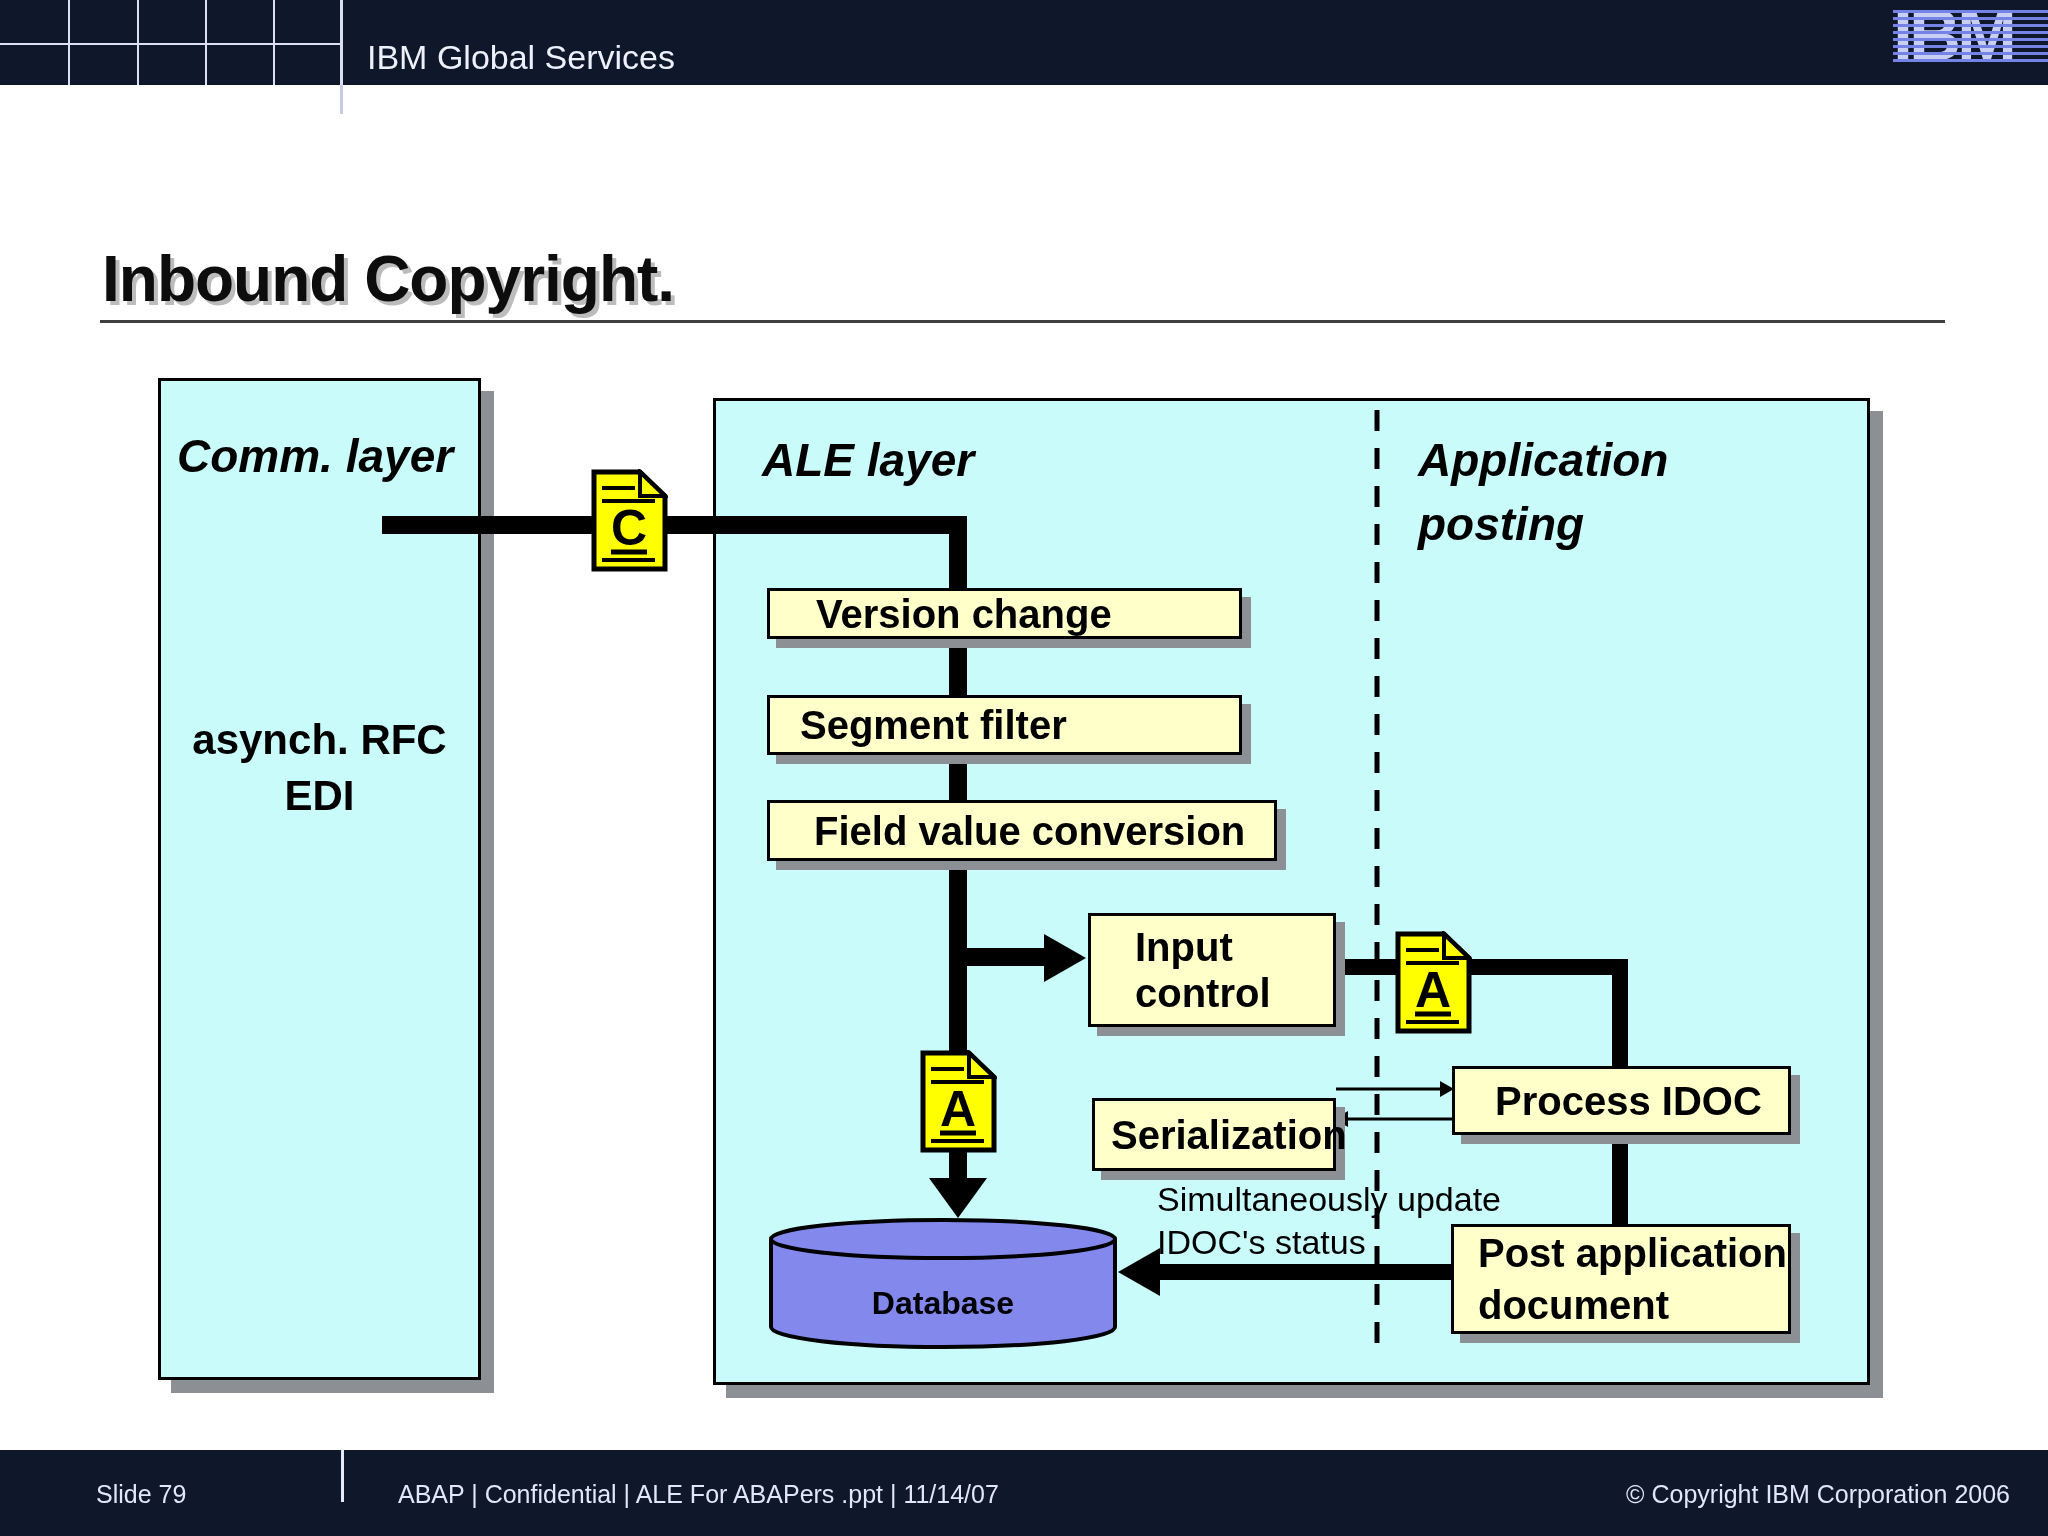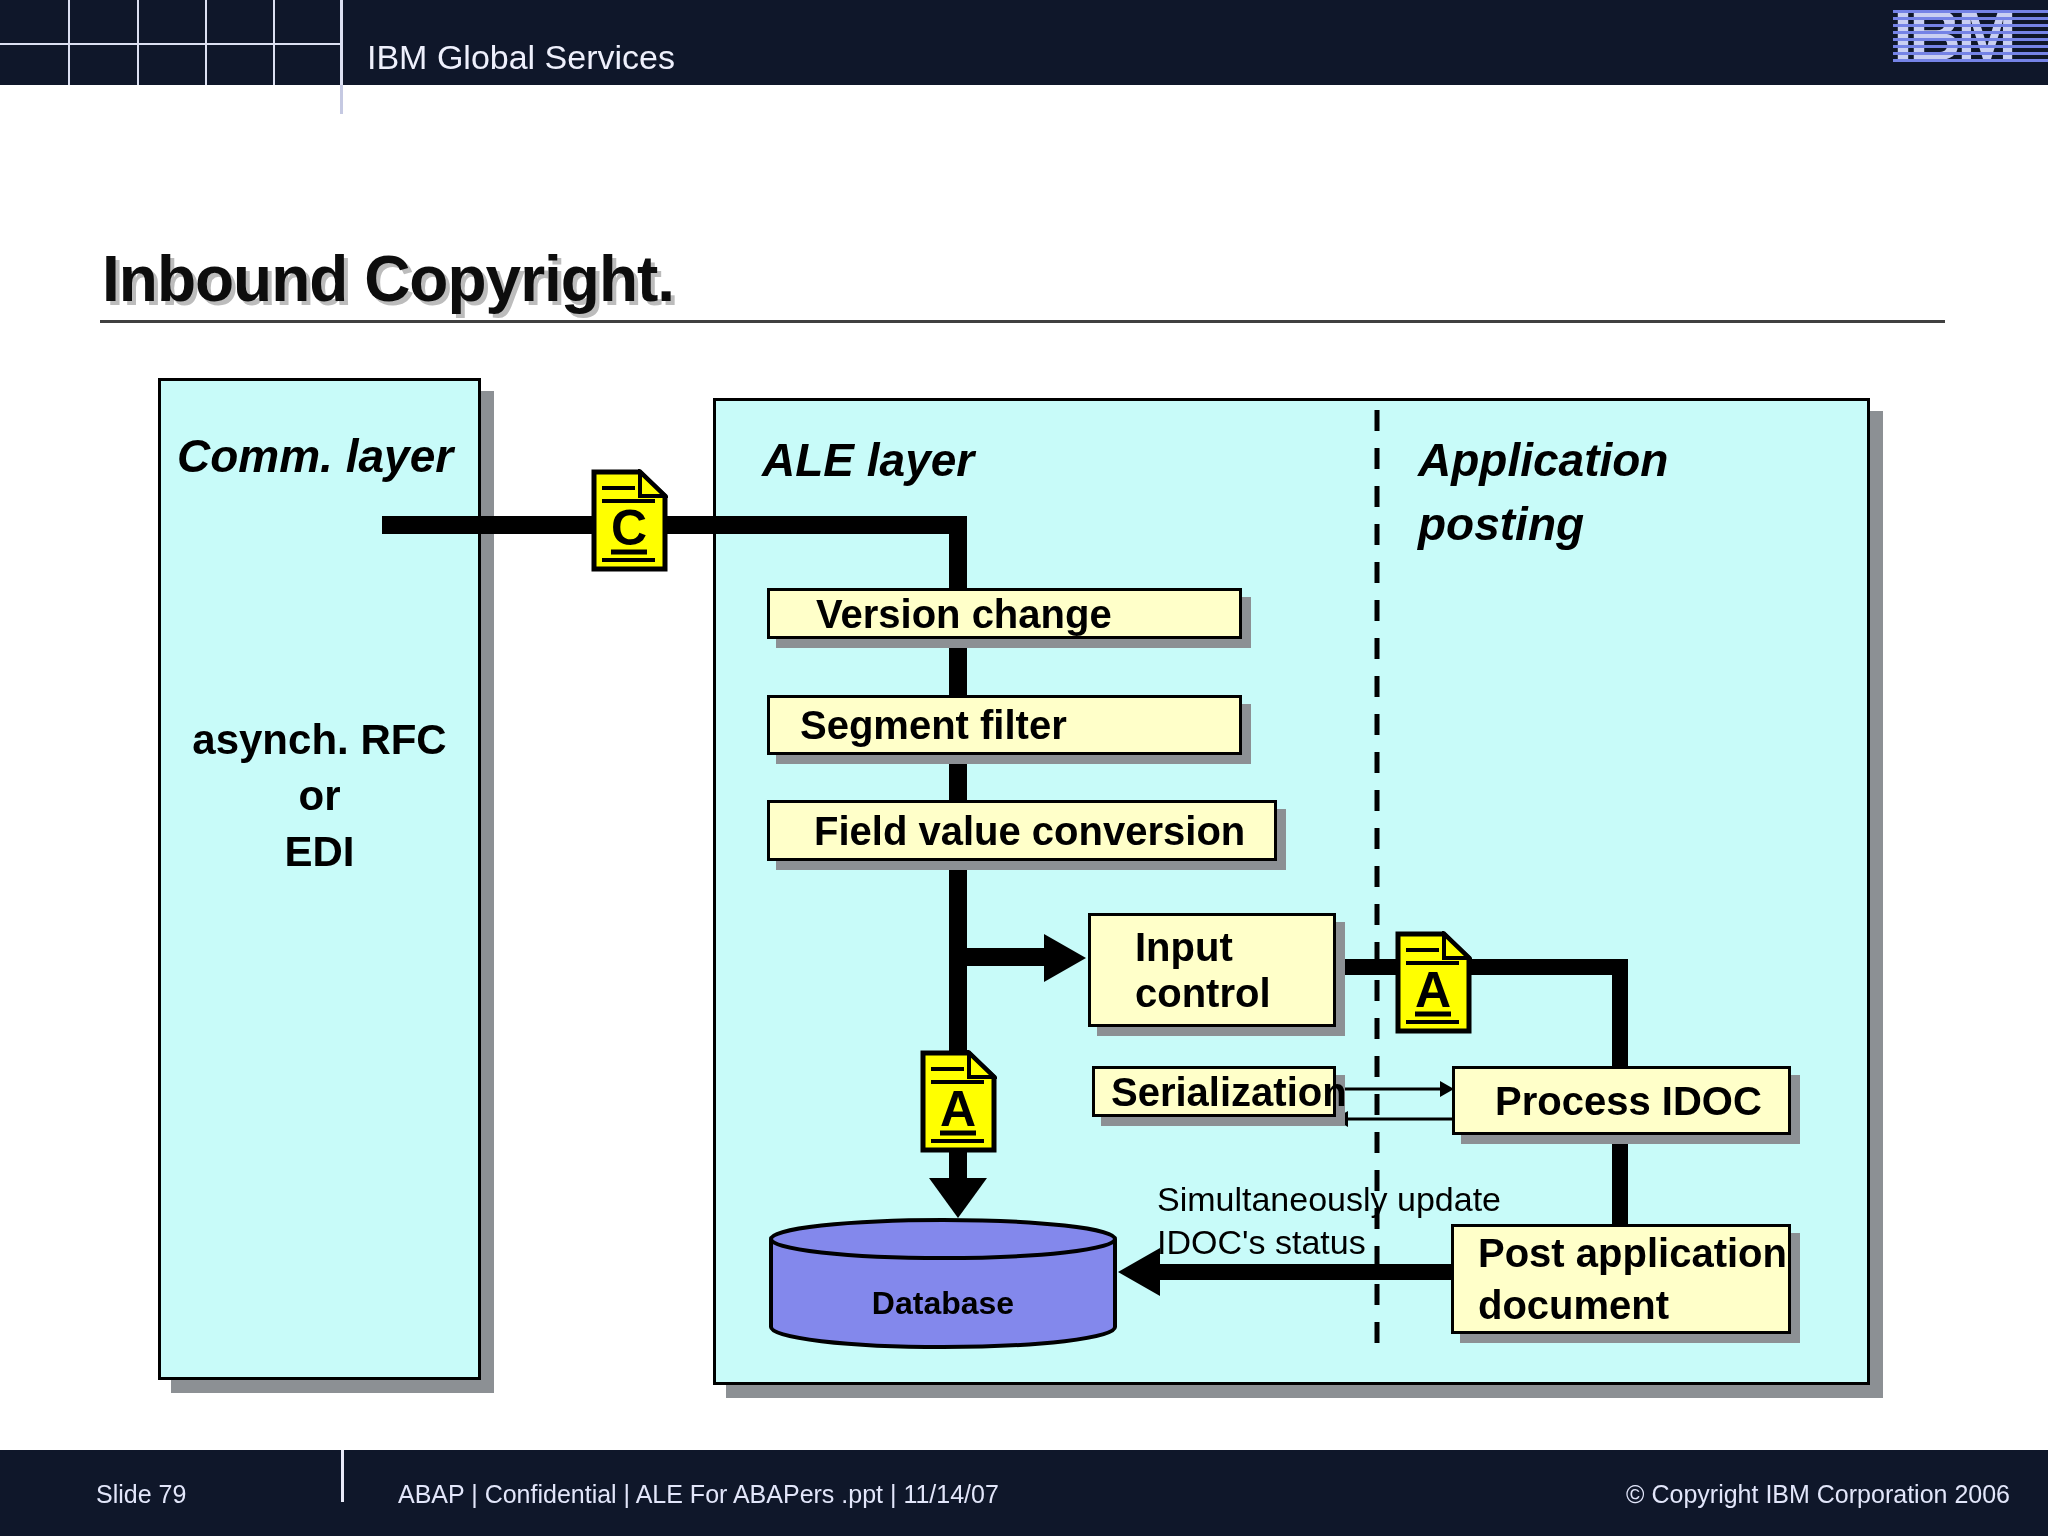--- a/index.html
+++ b/index.html
@@ -43,21 +43,21 @@
 
   
   .pbox { position:absolute; background:#ffffc9; border:3px solid #000;
           box-shadow:9px 9px 0 #8c9094; z-index:3;
           display:flex; flex-direction:column; justify-content:center;
           font-size:40px; font-weight:bold; color:#000; line-height:46px; }
   #box-version   { left:767px;  top:588px;  width:475px; height:51px;  padding-left:46px; }
   #box-segment   { left:767px;  top:695px;  width:475px; height:60px;  padding-left:30px; }
   #box-fieldconv { left:767px;  top:800px;  width:510px; height:61px;  padding-left:44px; }
   #box-inputctl  { left:1088px; top:913px;  width:248px; height:114px; padding-left:44px; }
-  #box-serial    { left:1092px; top:1066px; width:244px; height:51px;  padding-left:16px; }
+  #box-serial    { left:1092px; top:1098px; width:244px; height:73px;  padding-left:16px; }
   #box-procidoc  { left:1452px; top:1066px; width:339px; height:69px;  padding-left:40px; }
   #box-postapp   { left:1451px; top:1224px; width:340px; height:110px; padding-left:24px; line-height:52px; }
 
   
   #note { position:absolute; left:1157px; top:1178px; z-index:4; font-size:34px;
           line-height:43px; color:#000; }
 
   
   #wires { position:absolute; left:0; top:0; width:2048px; height:1536px; z-index:2; }
 
@@ -97,21 +97,20 @@
 
   <div class="layer-title" style="left:177px;top:424px;">Comm. layer</div>
   <div class="layer-title" style="left:762px;top:428px;">ALE layer</div>
   <div class="layer-title" style="left:1418px;top:428px;">
     <div>Application</div>
     <div>posting</div>
   </div>
 
   <div id="comm-body">
     <div>asynch. RFC</div>
-    <div>or</div>
     <div>EDI</div>
   </div>
 
   <svg id="wires">
 
     <line x1="1377" y1="410" x2="1377" y2="1344" stroke="#000" stroke-width="5" stroke-dasharray="21 17"></line>
 
     <rect x="382" y="516" width="585" height="18" fill="#000"></rect>
 
     <rect x="949" y="516" width="18" height="664" fill="#000"></rect>

